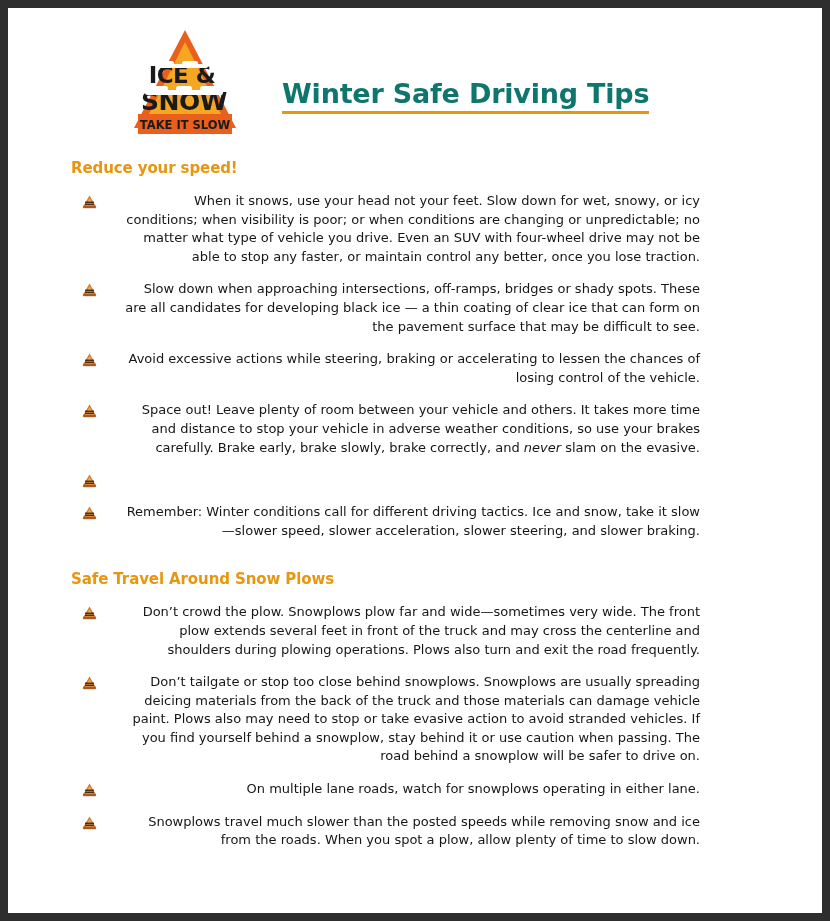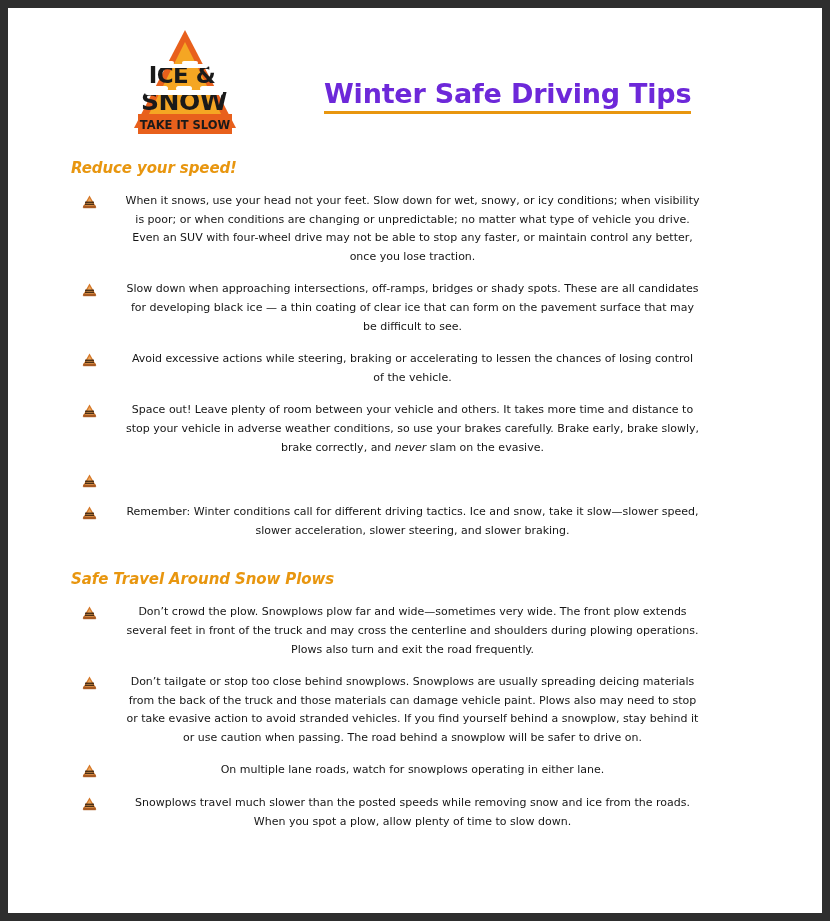--- a/index.html
+++ b/index.html
@@ -47,41 +47,39 @@
   }
   .logo-wrap svg { display: block; }
 
   .doc-title {
     position: absolute;
     left: 274px;
     top: 70px;
     font-family: "DejaVu Sans", sans-serif;
     font-size: 27px;
     font-weight: bold;
-    color: #6d28d9;
+    color: #0f766e;
     letter-spacing: -0.2px;
     white-space: nowrap;
-    margin-left: 42px;
   }
   .doc-title .tx {
     border-bottom: 3px solid #E8960F;
     padding-bottom: 2px;
   }
 
   
   .content {
     position: relative;
     padding: 0 0 0 0;
   }
 
   .section-heading {
     font-family: "DejaVu Sans", sans-serif;
     font-size: 15px;
     font-weight: bold;
-    font-style: italic;
     color: #E8960F;
     margin: 0 0 0 63px;
     letter-spacing: -0.1px;
   }
   .section-1-heading { margin-top: 21px; }
   .section-2-heading { margin-top: 30px; }
 
   .bullet-list {
     list-style: none;
     margin: 0;
@@ -100,25 +98,25 @@
     position: absolute;
     left: 74px;
     top: 3px;
     width: 15px;
     height: 14px;
   }
   .bullet-icon svg { display: block; }
 
   .bullet-text {
     font-family: "DejaVu Sans", sans-serif;
-    font-size: 11px;
+    font-size: 13px;
     line-height: 18.6px;
     color: #161616;
     margin: 0;
-    text-align: center;
+    text-align: right;
   }
   .bullet-text em { font-style: italic; }
 </style>
 </head>
 <body>
 
 <div class="page-frame">
   <div class="page-sheet">
 
     <div class="header">

